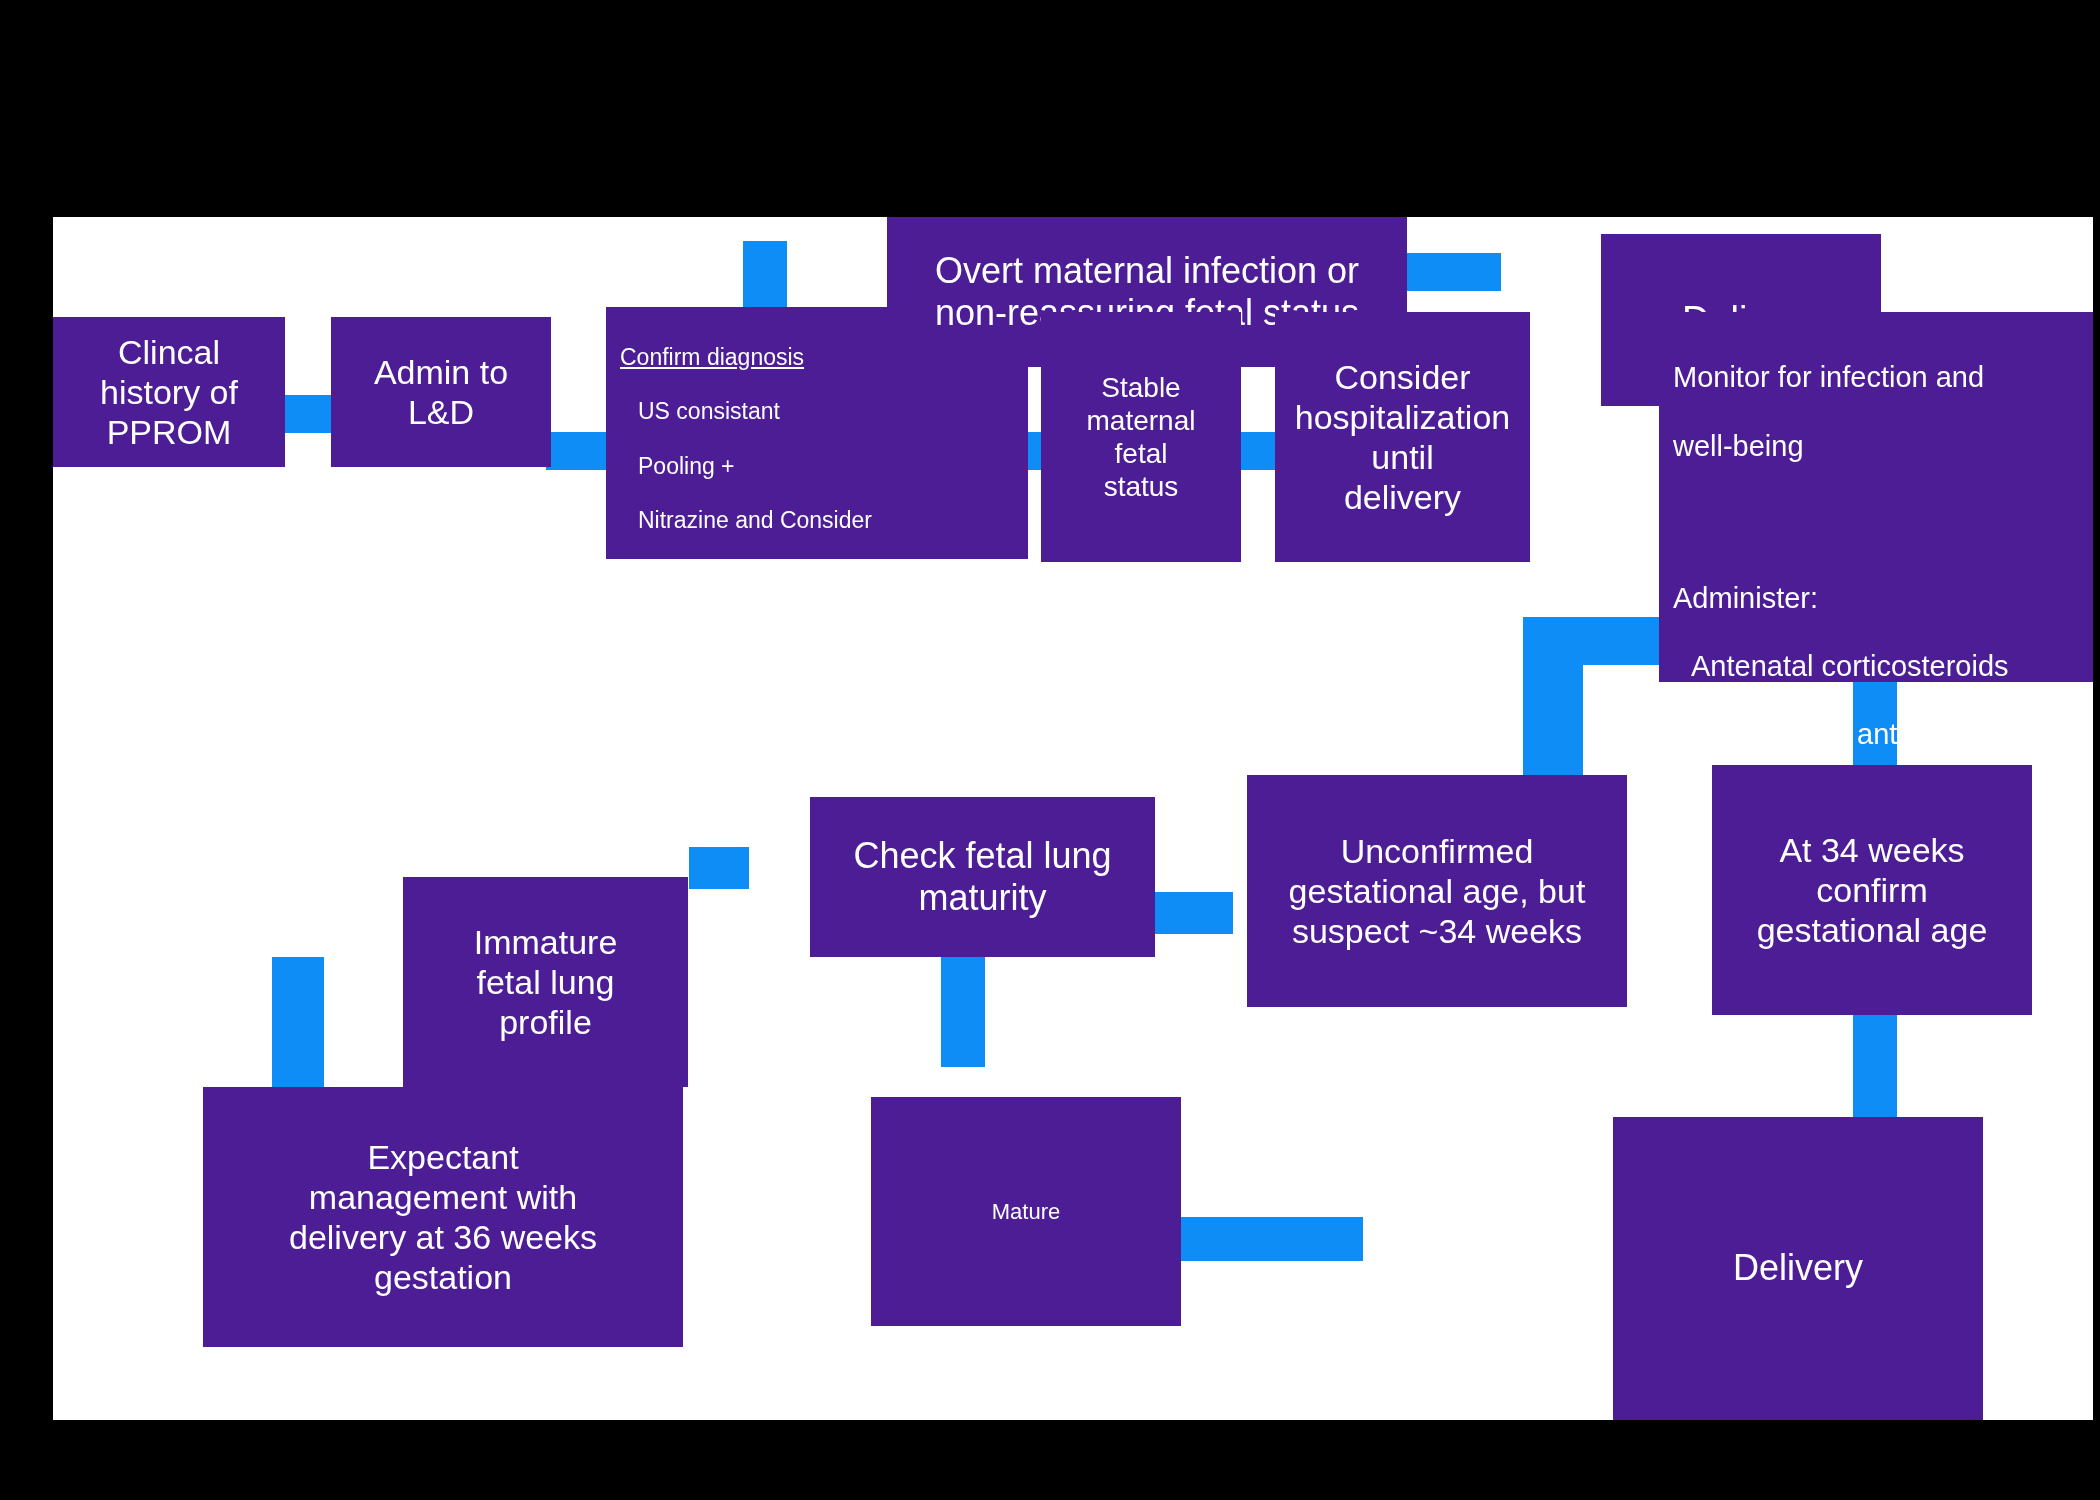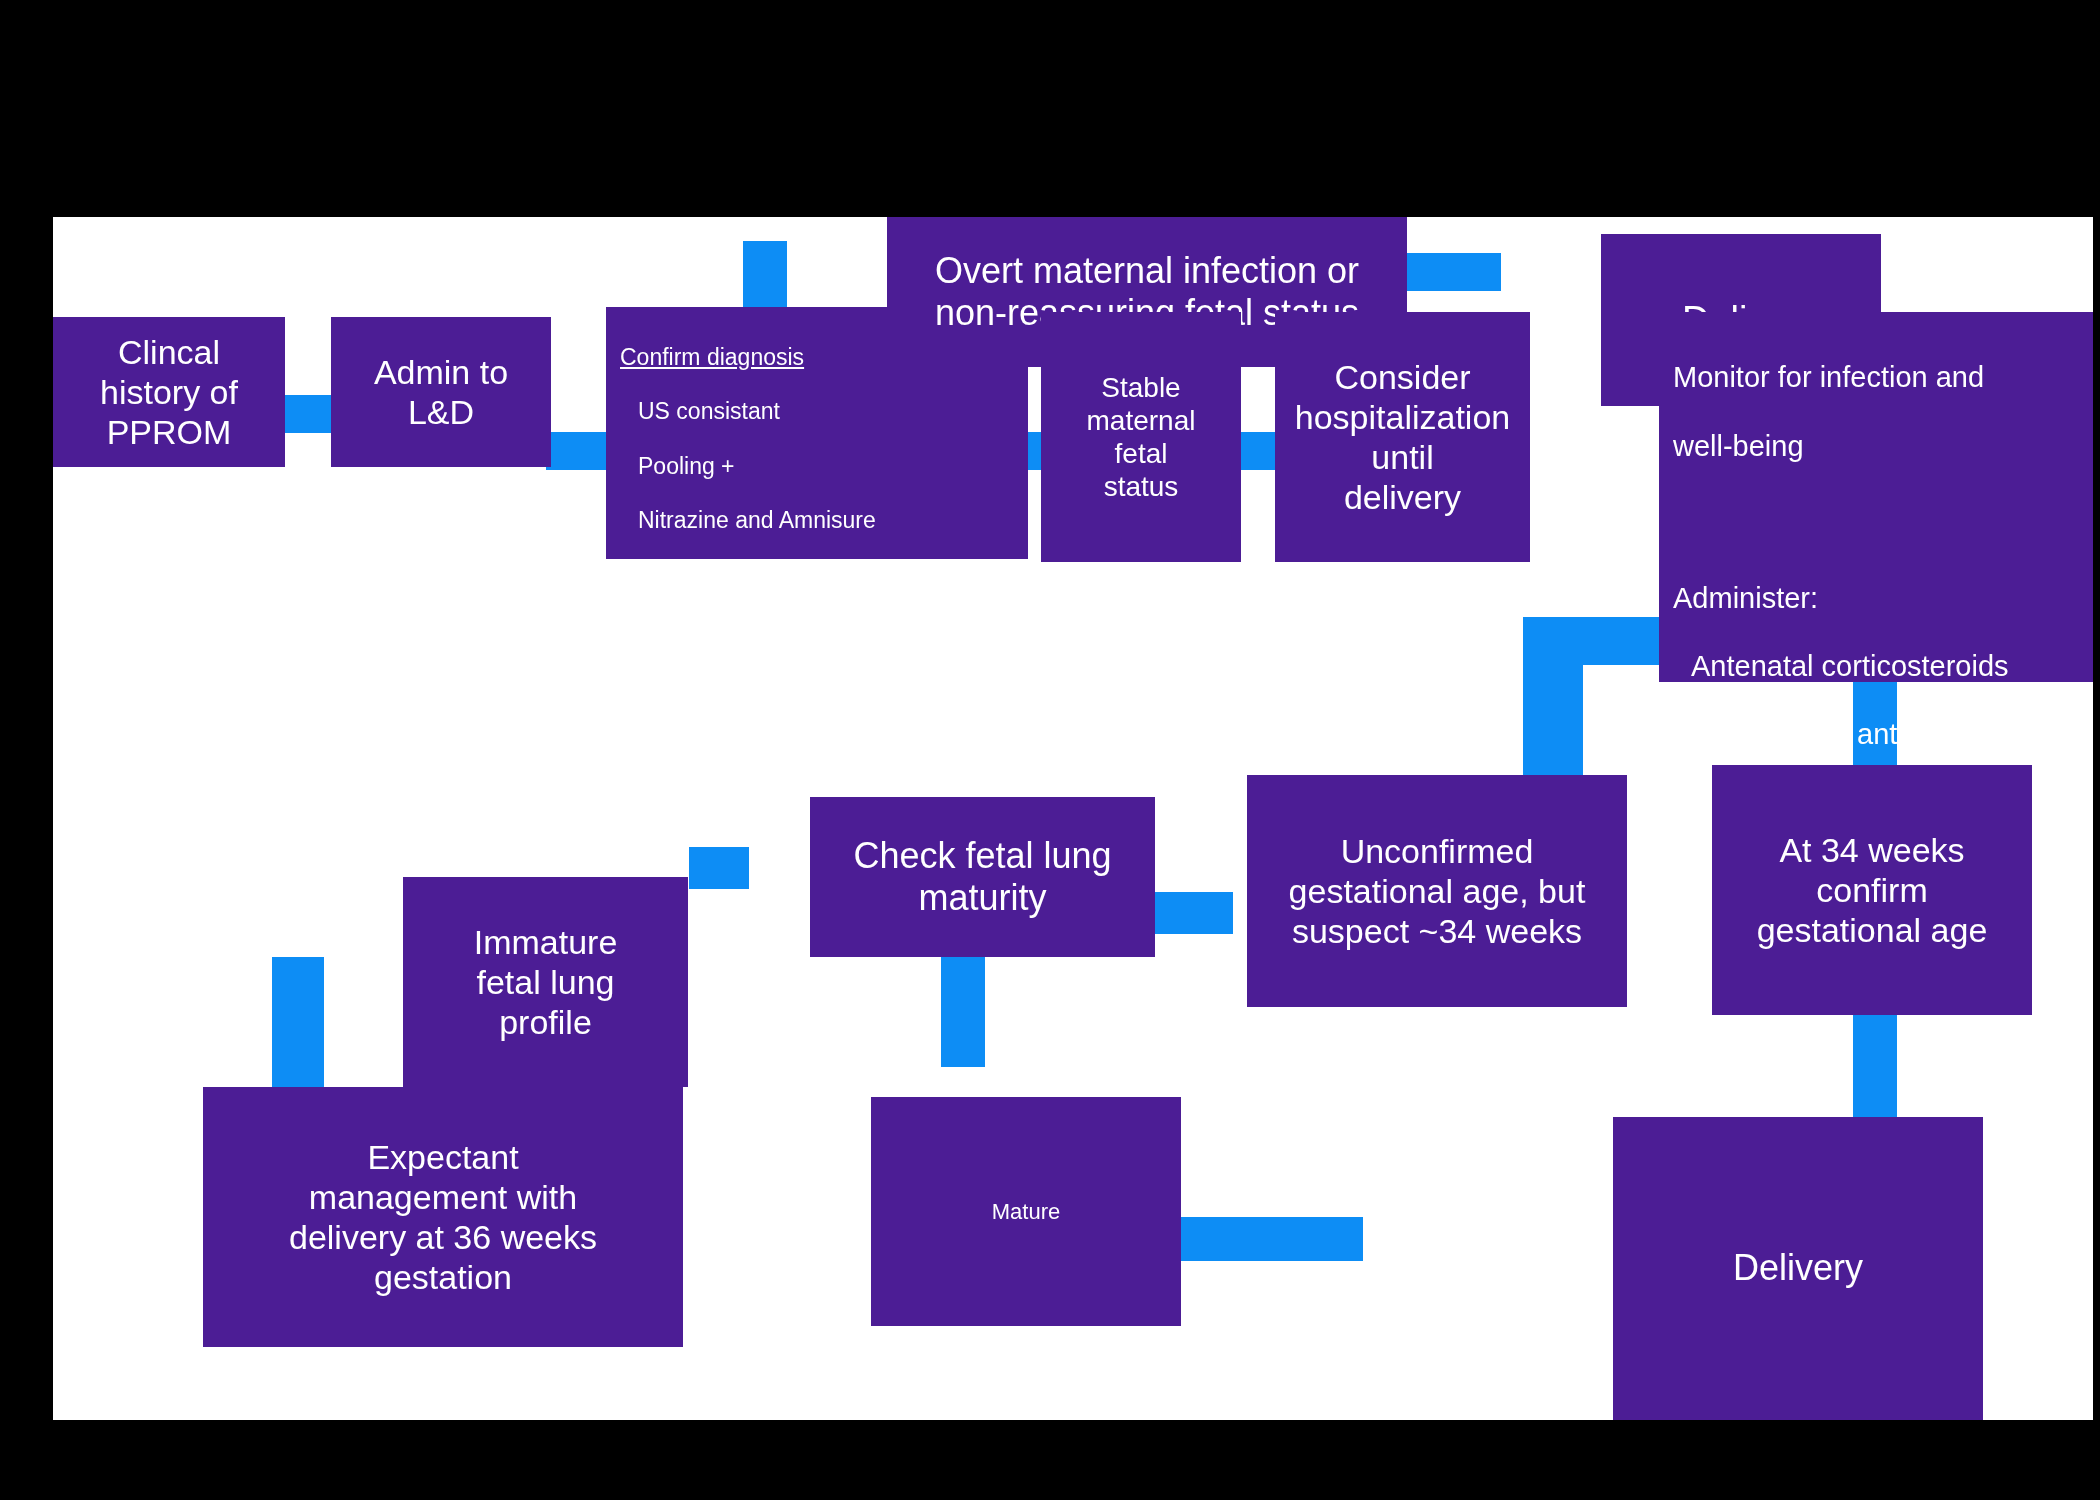--- a/index.html
+++ b/index.html
@@ -110,21 +110,21 @@
   <div class="node" style="left:278px; top:100px; width:220px; height:150px; font-size:34px;align-items:center;">
     <span class="inner">Admin to
 L&amp;D</span>
   </div>
 
   <div class="node left-align" style="left:553px; top:90px; width:422px; height:252px; font-size:23px;">
     <div class="inner-left">
       <span class="list-title">Confirm diagnosis</span>
       <span class="list-item">US consistant</span>
       <span class="list-item">Pooling +</span>
-      <span class="list-item">Nitrazine and Amnisure</span>
+      <span class="list-item">Nitrazine and Consider</span>
       <span class="list-item">Amnisure</span>
       <span class="list-item">Actim PROM</span>
       <span class="list-item">ROM Plus</span>
     </div>
   </div>
 
   <div class="node" style="left:834px; top:0px; width:520px; height:150px; font-size:36px;">
     <span class="inner">Overt maternal infection or
 non-reassuring fetal status</span>
   </div>

